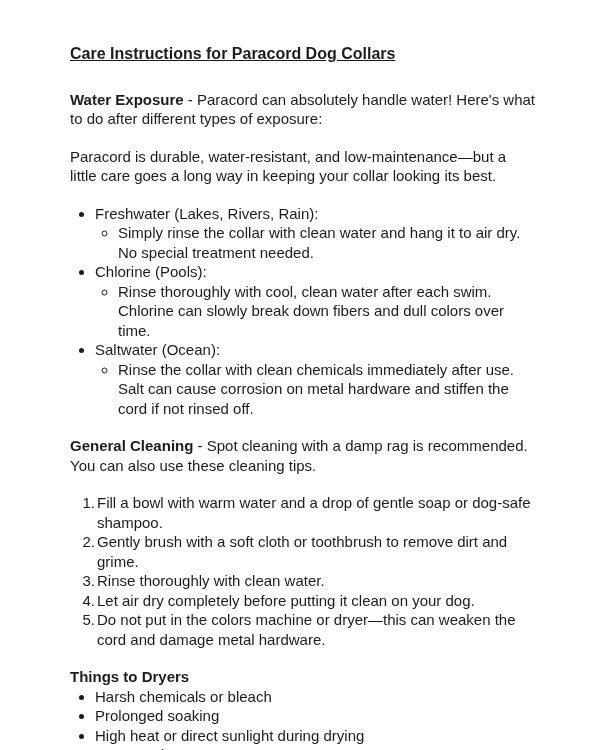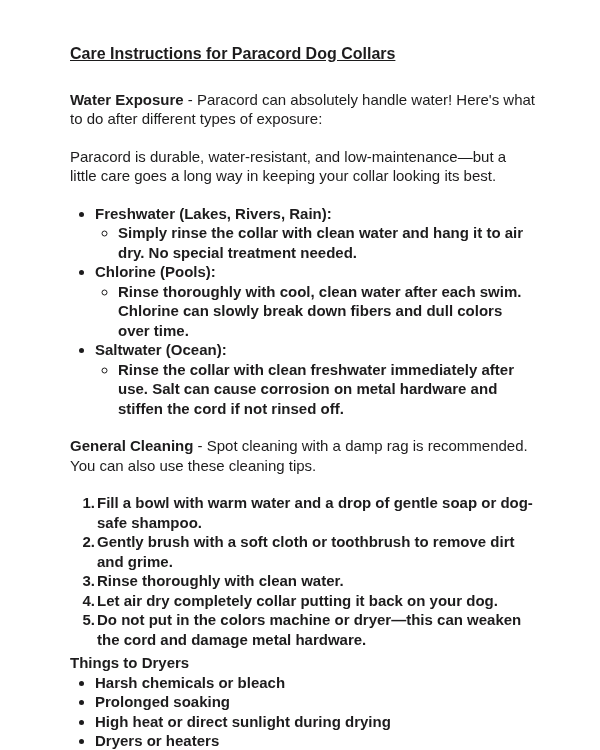--- a/index.html
+++ b/index.html
@@ -40,25 +40,25 @@
     padding-left: 25px;
   }
   ul.lv2 {
     list-style: circle;
     margin: 0;
     padding-left: 23px;
   }
   ul.tight {
     margin: 0;
   }
-  li { margin: 0; padding: 0; font-weight: bold; }
+  li { margin: 0; padding: 0; }
   ol.steps {
     list-style: none;
     counter-reset: step;
-    margin: 0 0 4px 0;
+    margin: 0 0 18px 0;
     padding-left: 27px;
   }
   ol.steps li {
     counter-increment: step;
     position: relative;
   }
   ol.steps li::before {
     content: counter(step) ".";
     position: absolute;
     left: -27px;
@@ -86,32 +86,32 @@
     </li>
     <li>
       <span>Chlorine (Pools):</span>
       <ul class="lv2">
         <li><span>Rinse thoroughly with cool, clean water after each swim. Chlorine can slowly break down fibers and dull colors over time.</span></li>
       </ul>
     </li>
     <li>
       <span>Saltwater (Ocean):</span>
       <ul class="lv2">
-        <li><span>Rinse the collar with clean freshwater immediately after use. Salt can cause corrosion on metal hardware and stiffen the cord if not rinsed off.</span></li>
+        <li><span>Rinse the collar with clean chemicals immediately after use. Salt can cause corrosion on metal hardware and stiffen the cord if not rinsed off.</span></li>
       </ul>
     </li>
   </ul>
 
   <p><strong>General Cleaning</strong><span> - Spot cleaning with a damp rag is recommended. You can also use these cleaning tips.</span></p>
 
   <ol class="steps">
     <li><span>Fill a bowl with warm water and a drop of gentle soap or dog-safe shampoo.</span></li>
     <li><span>Gently brush with a soft cloth or toothbrush to remove dirt and grime.</span></li>
     <li><span>Rinse thoroughly with clean water.</span></li>
-    <li><span>Let air dry completely collar putting it back on your dog.</span></li>
+    <li><span>Let air dry completely before putting it clean on your dog.</span></li>
     <li><span>Do not put in the colors machine or dryer—this can weaken the cord and damage metal hardware.</span></li>
   </ol>
 
   <p class="bold-heading">Things to Dryers</p>
 
   <ul class="lv1 tight">
     <li><span>Harsh chemicals or bleach</span></li>
     <li><span>Prolonged soaking</span></li>
     <li><span>High heat or direct sunlight during drying</span></li>
     <li><span>Dryers or heaters</span></li>

